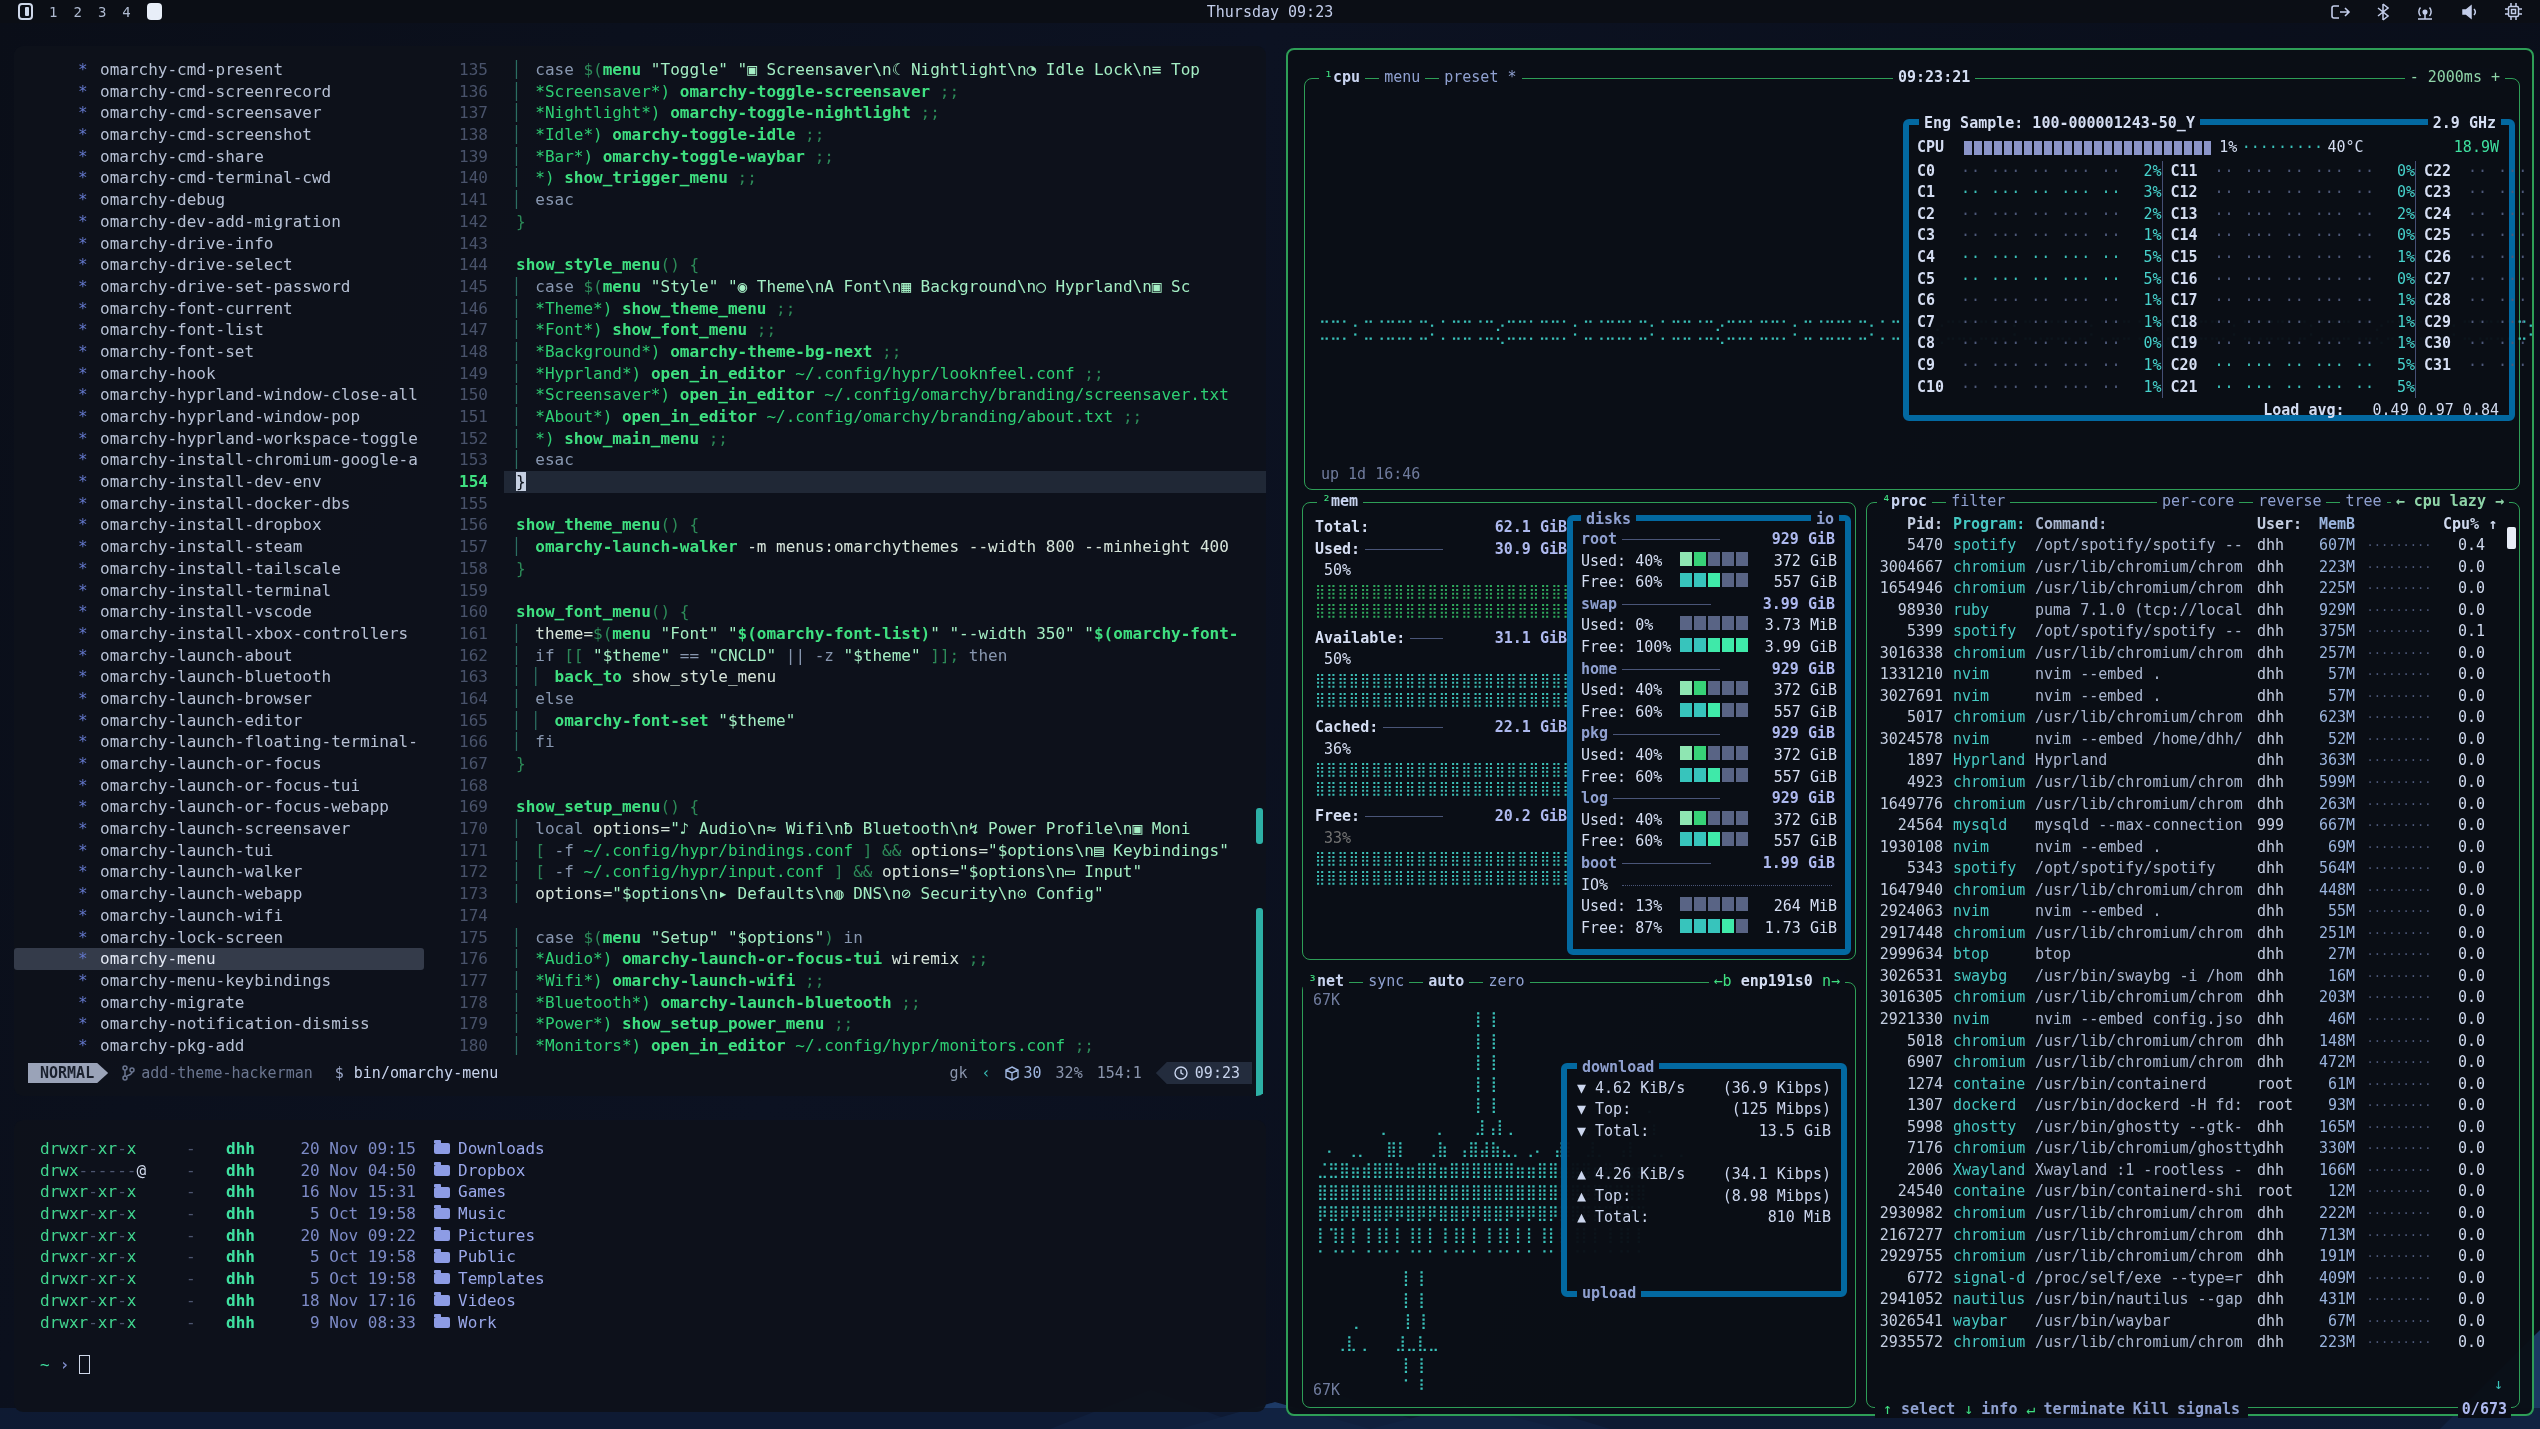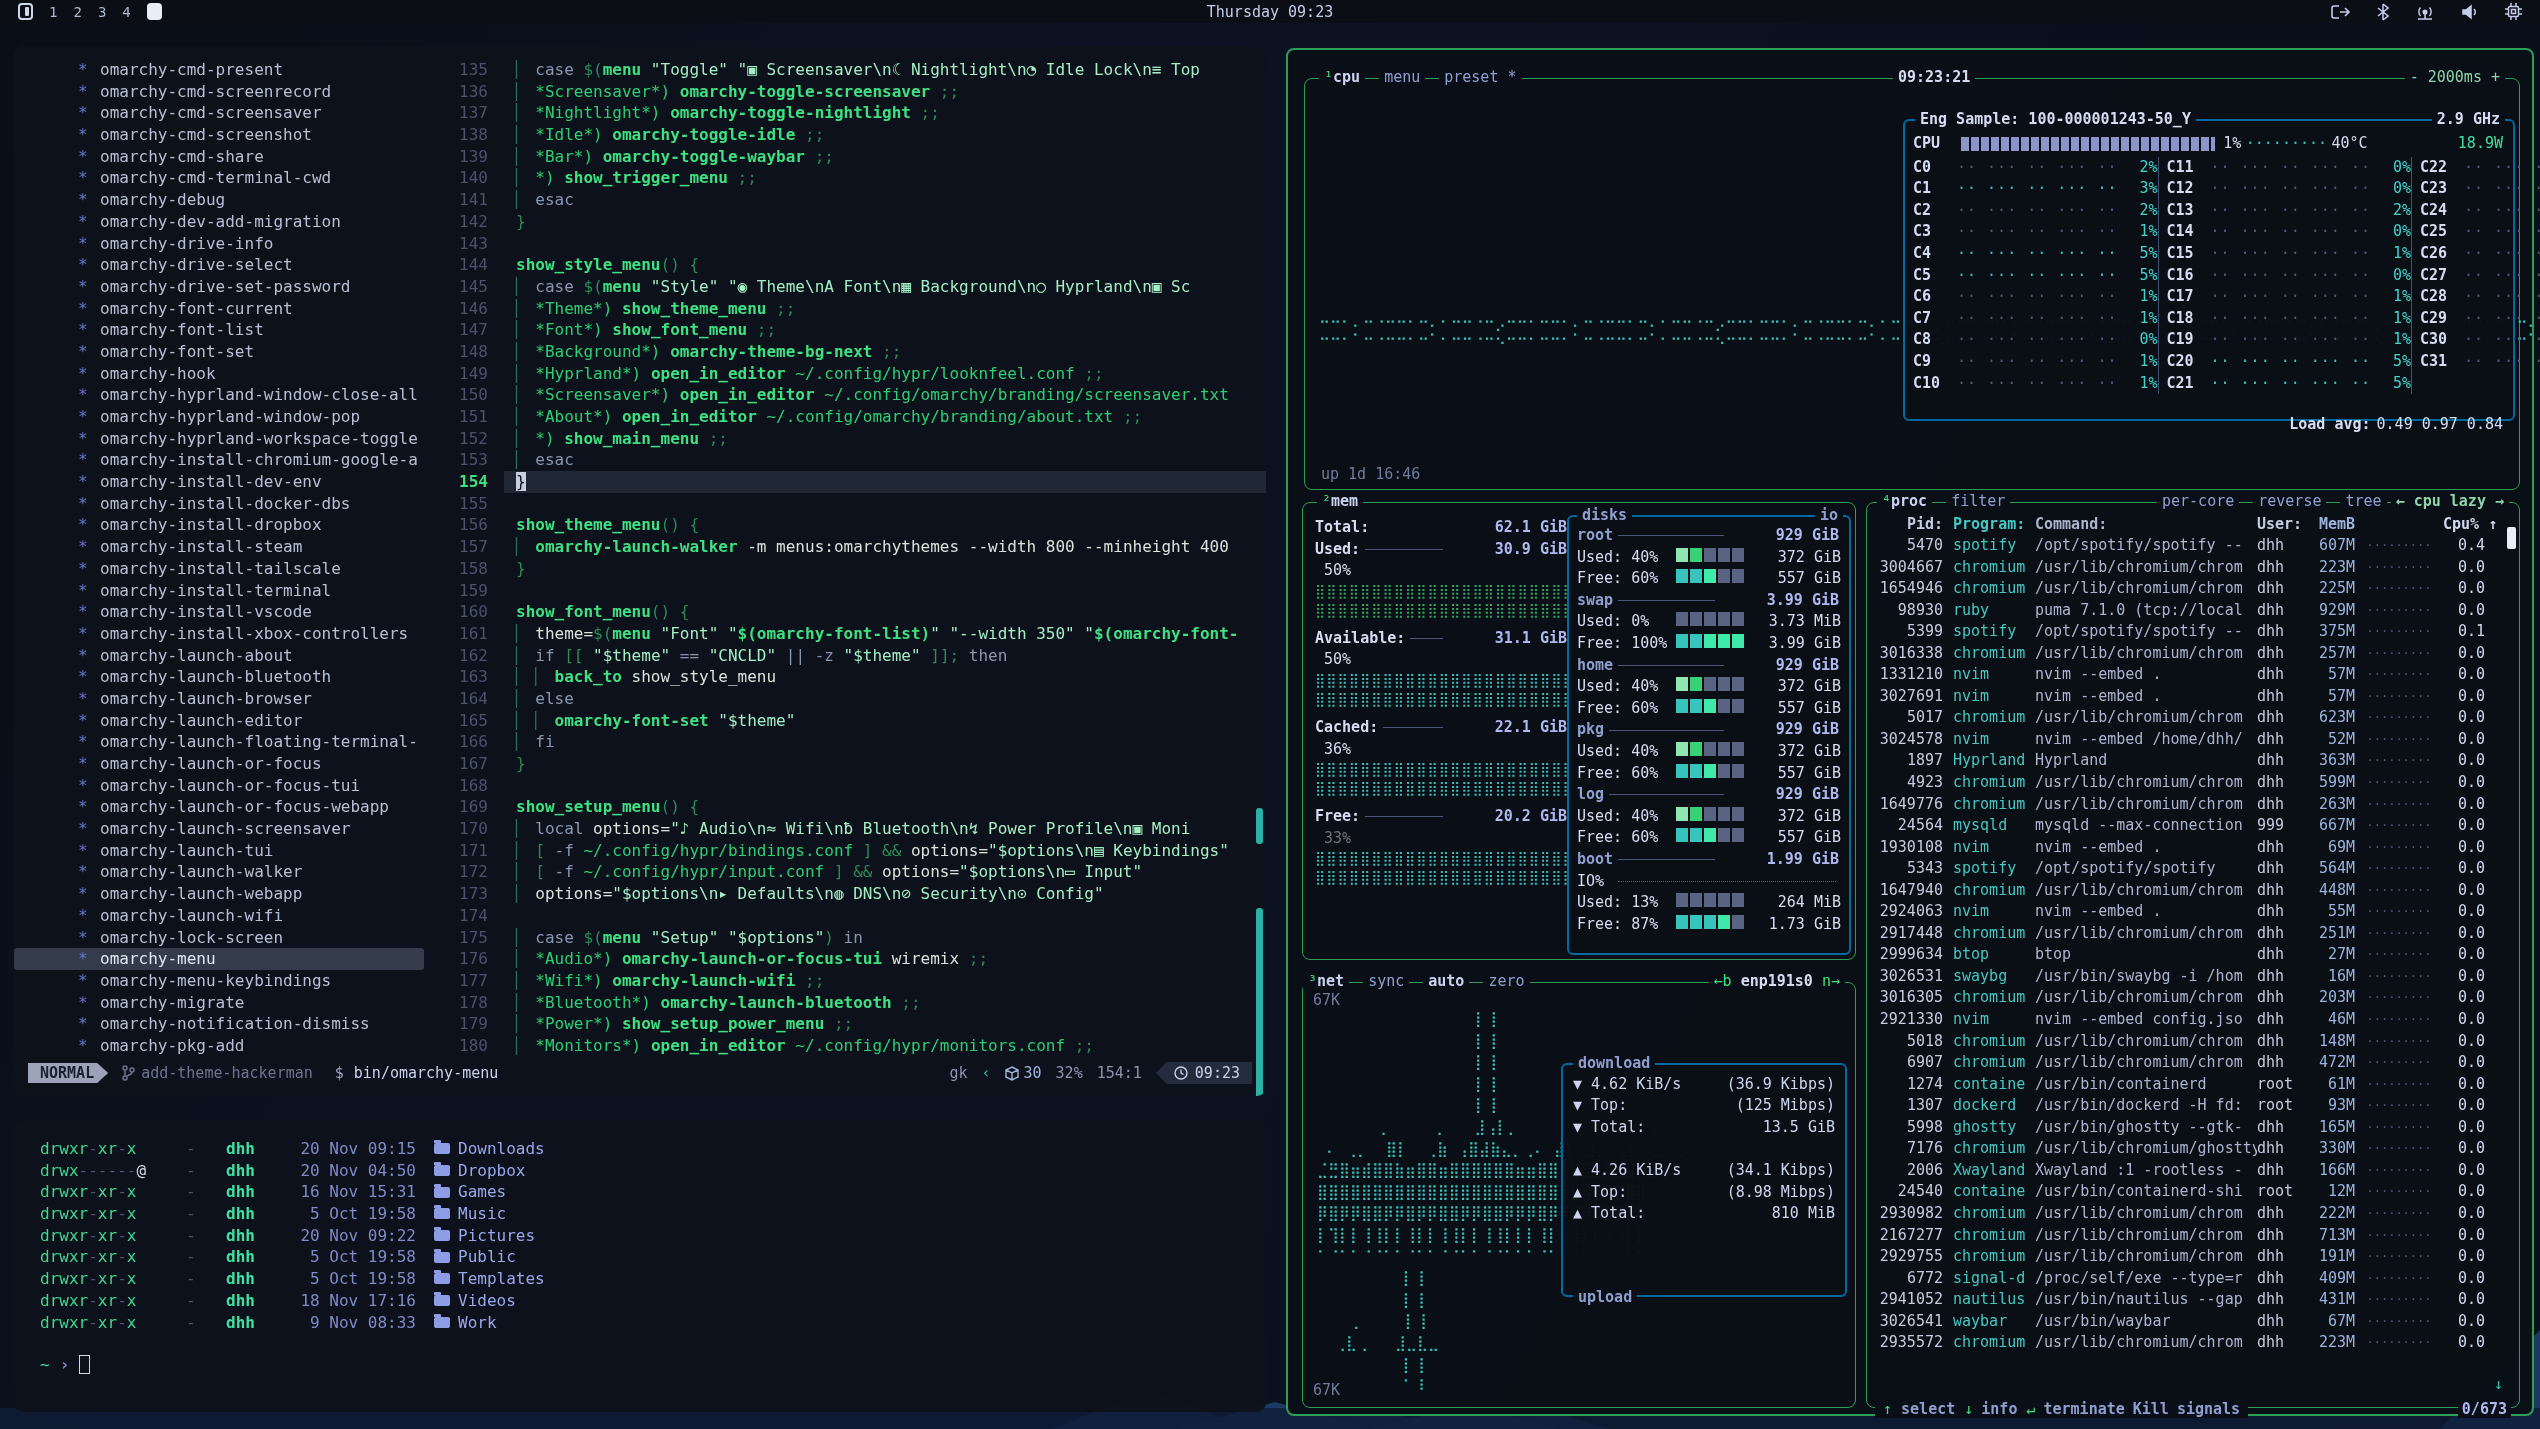--- a/index.html
+++ b/index.html
@@ -62,21 +62,21 @@
   .lsname { color:#9aa8ea; display:flex; align-items:center; gap:8px; }
   .folder { width:16px; height:11px; background:#8d9ce5; border-radius:2px; position:relative; display:inline-block;}
   .folder::before { content:""; position:absolute; left:0; top:-3px; width:7px; height:3px; background:#8d9ce5; border-radius:1px 1px 0 0;}
   .prompt { margin-top:22px; display:flex; align-items:center; font-size:16px;}
   .prompt .tilde { color:#3fe0a0; } .prompt .arrow { color:#7d8bc7; margin-left:10px; font-weight:bold;}
   .cursor-block { display:inline-block; width:11px; height:19px; border:1.5px solid #cfd8ea; margin-left:10px; }
   
   #btop { position:absolute; left:1286px; top:48px; width:1248px; height:1368px;
      background:rgba(10,14,22,0.97); border:2px solid #2e9e57; border-radius:8px; font-size:15px;}
   .bbox { position:absolute; border:1.5px solid #2e9e57; border-radius:8px; }
-  .subbox { position:absolute; border:2px solid #0369a1; border-radius:6px; background:rgba(10,14,22,0.97);}
+  .subbox { position:absolute; border:6px solid #0369a1; border-radius:6px; background:rgba(10,14,22,0.97);}
   .btitle { position:absolute; top:-11px; display:flex; gap:14px; align-items:center; }
   .btitle span { background:#0a0e16; padding:0 5px; white-space:pre;}
   .t-num { color:#3fe081; } .t-name { color:#c9d4f0; font-weight:bold;}
   .t-opt { color:#8fa0d0; }
   .t-val { color:#d4ddf2; font-weight:bold; }
   .t-right { position:absolute; top:-11px; right:14px; background:#0a0e16; padding:0 5px; color:#8fa0d0;}
   .brow { display:flex; align-items:center; height:21.6px; line-height:21.6px; white-space:pre;}
   .lbl { color:#d4ddf2; font-weight:bold; }
   .fill { flex:1; border-top:1px solid #4a5578; margin:0 5px; }
   .fill.dot { border-top:1px dotted #4a5578; }
@@ -334,21 +334,21 @@
               <div class="brow"><span class="lbl" style="width: 44px;">C24</span><span class="meter-dots" style="letter-spacing: 1px;">·· ··· ·· ··· ··</span></div>
               <div class="brow"><span class="lbl" style="width: 44px;">C25</span><span class="meter-dots" style="letter-spacing: 1px;">·· ··· ·· ··· ··</span></div>
               <div class="brow"><span class="lbl" style="width: 44px;">C26</span><span class="meter-dots" style="letter-spacing: 1px;">·· ··· ·· ··· ··</span></div>
               <div class="brow"><span class="lbl" style="width: 44px;">C27</span><span class="meter-dots" style="letter-spacing: 1px;">·· ··· ·· ··· ··</span></div>
               <div class="brow"><span class="lbl" style="width: 44px;">C28</span><span class="meter-dots" style="letter-spacing: 1px;">·· ··· ·· ··· ··</span></div>
               <div class="brow"><span class="lbl" style="width: 44px;">C29</span><span class="meter-dots" style="letter-spacing: 1px;">·· ··· ·· ··· ··</span></div>
               <div class="brow"><span class="lbl" style="width: 44px;">C30</span><span class="meter-dots" style="letter-spacing: 1px;">·· ··· ·· ··· ··</span></div>
               <div class="brow"><span class="lbl" style="width: 44px;">C31</span><span class="meter-dots" style="letter-spacing: 1px;">·· ··· ·· ··· ··</span></div>
             </div>
           </div>
-        <div class="brow" style="justify-content:flex-end;gap:6px;margin-top:20px;">
+        <div class="brow" style="justify-content:flex-end;gap:28px;margin-top:2px;">
           <span class="lbl">Load avg:</span>
           <span class="wval">0.49 0.97 0.84</span>
         </div>
       </div>
     </div>
   </div>
 
   <div class="bbox" style="left:14px;top:452px;width:554px;height:458px;">
     <div class="btitle" style="left:14px;">
       <span><i class="t-num" style="font-style:normal">²</i><i class="t-name" style="font-style:normal">mem</i></span>

